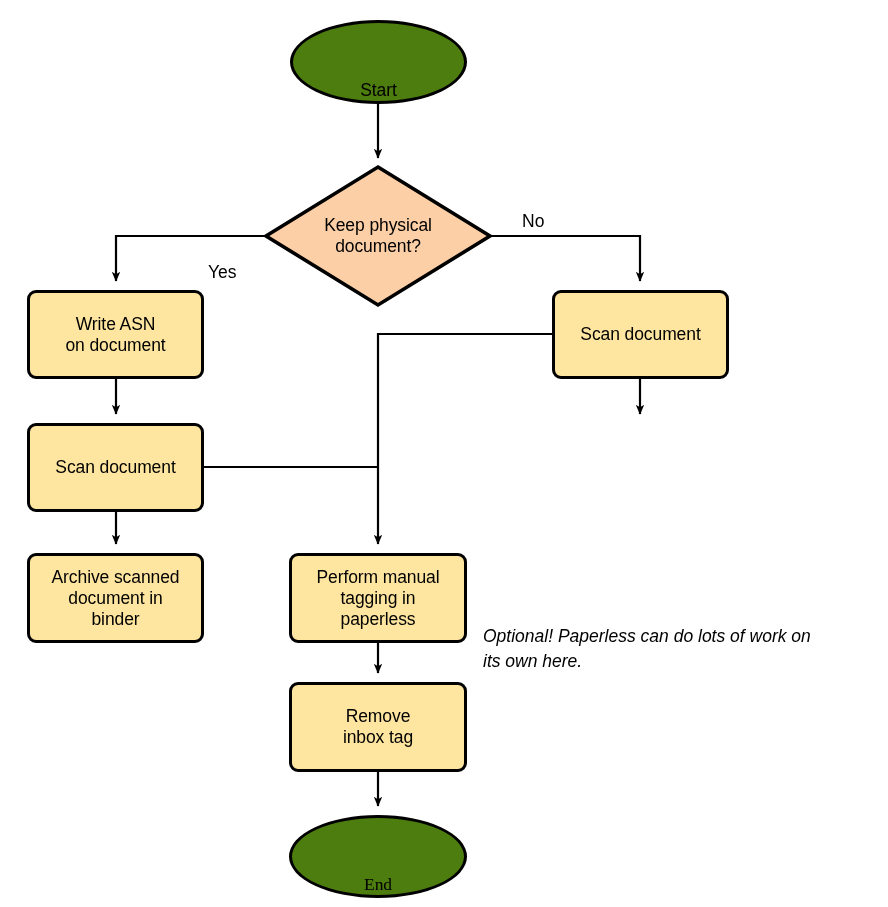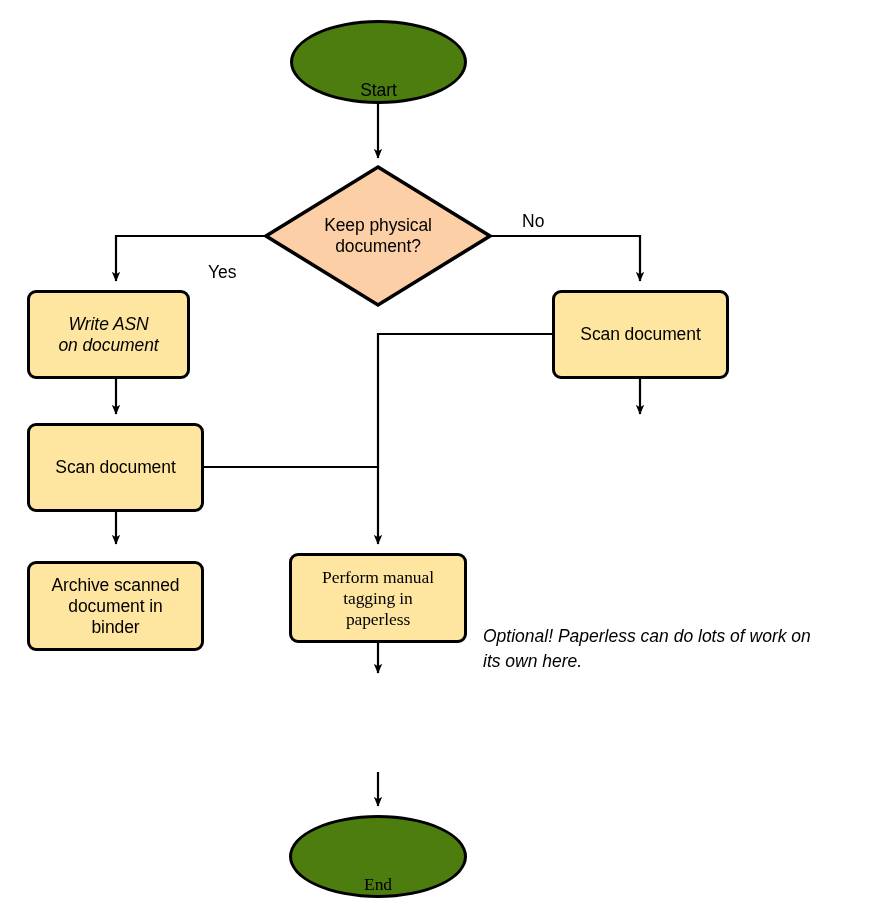--- a/index.html
+++ b/index.html
@@ -115,46 +115,50 @@
   </div>
 
   <div class="node node-decision" style="left:278px; top:200px; width:200px; height:72px;">
     <span>Keep physical
 document?</span>
   </div>
 
   <div class="edge-label" style="left:208px; top:219px;margin-top:43px;">Yes</div>
   <div class="edge-label" style="left:522px; top:211px;">No</div>
 
-  <div class="node node-process" style="left:27px; top:290px; width:163px; height:89px;font-style:italic;">
+  <div class="node node-process" style="left:27px; top:290px; width:177px; height:89px;">
     <span>Write ASN
 on document</span>
   </div>
 
   <div class="node node-process" style="left:27px; top:423px; width:177px; height:89px;">
     <span>Scan document</span>
   </div>
 
-  <div class="node node-process" style="left:27px; top:553px; width:177px; height:90px;margin-top:8px;">
+  <div class="node node-process" style="left:27px; top:553px; width:177px; height:90px;">
     <span>Archive scanned
 document in
 binder</span>
   </div>
 
   <div class="node node-process" style="left:552px; top:290px; width:177px; height:89px;">
     <span>Scan document</span>
   </div>
 
 
-  <div class="node node-process" style="left:289px; top:553px; width:178px; height:90px;font-family:Liberation Serif, serif;">
+  <div class="node node-process" style="left:289px; top:553px; width:178px; height:90px;">
     <span>Perform manual
 tagging in
 paperless</span>
   </div>
 
+  <div class="node node-process" style="left:289px; top:682px; width:178px; height:90px;">
+    <span>Remove
+inbox tag</span>
+  </div>
 
   <div class="node node-terminator" style="left:289px; top:815px; width:178px; height:83px;font-family:Liberation Serif, serif;">
     <span>End</span>
   </div>
 
   <div class="note" style="left:483px; top:624px; width:400px;">Optional! Paperless can do lots of work on
 its own here.</div>
 
 </div>
 

